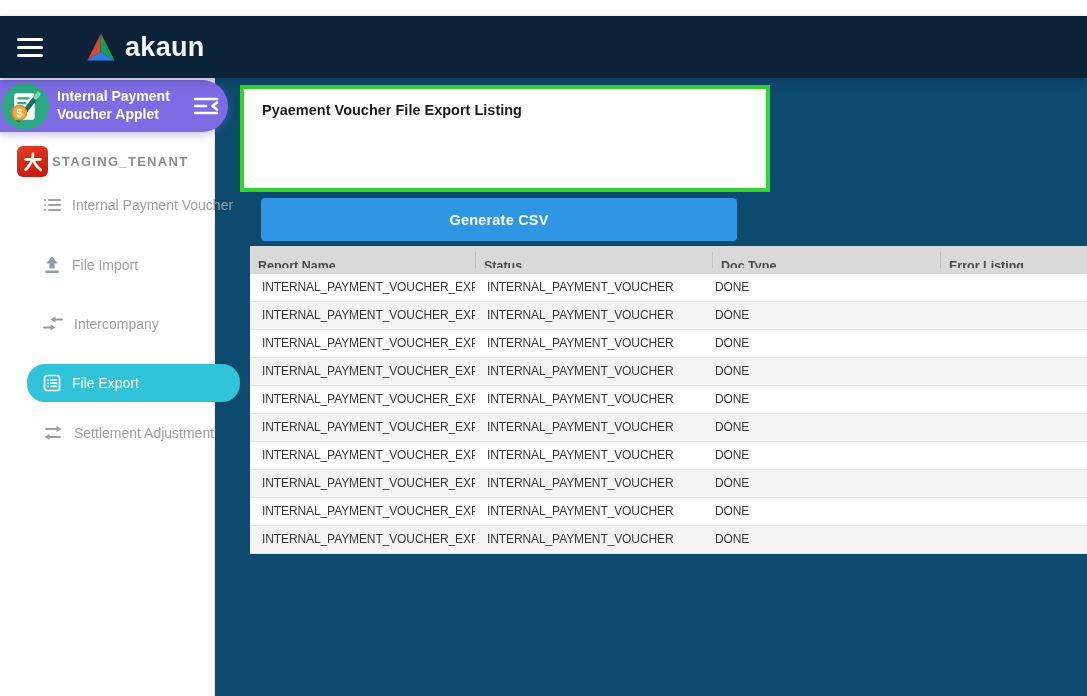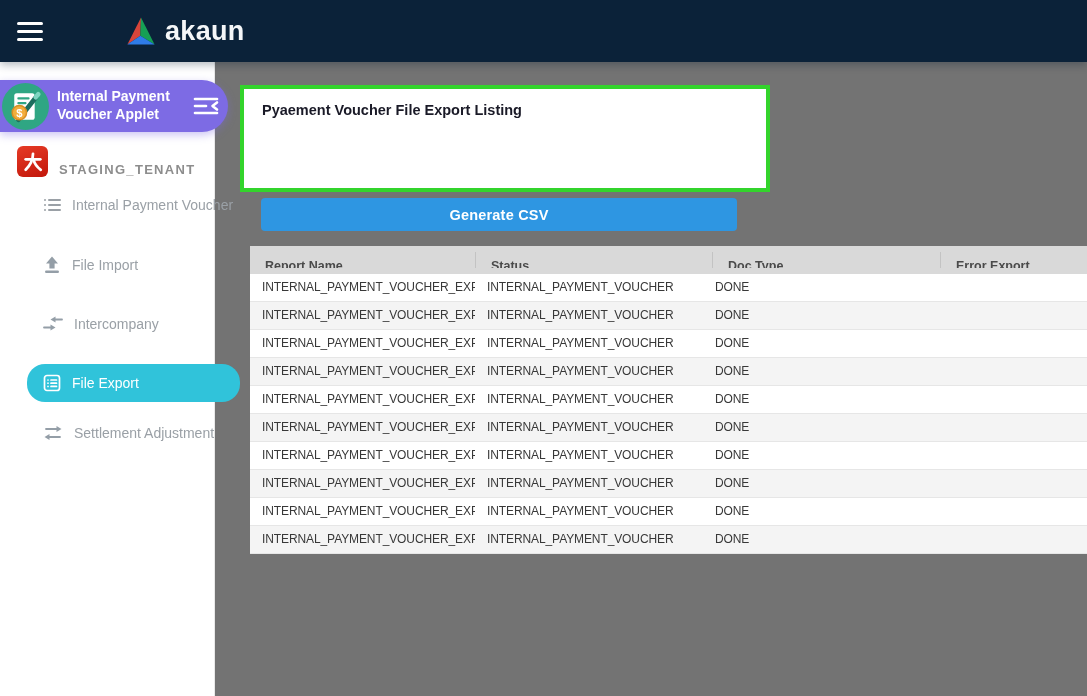--- a/index.html
+++ b/index.html
@@ -1,74 +1,74 @@
 <!DOCTYPE html>
 <html style="--navbar-bg: #0b2239; --applet-purple: #7d6be4; --applet-icon-teal: #2fa683; --active-item-cyan: #30c3da; --button-blue: #2e96e2; --highlight-green: #33d42c; --tenant-red: #c2170b; --table-header-bg: #d9d9d9;"><head>
 <meta charset="utf-8">
 <style>
   * { margin:0; padding:0; box-sizing:border-box; }
   body { background:#fff; font-family:"Liberation Sans", sans-serif; }
   .app { position:relative; width:1087px; height:696px; background:#fff; overflow:hidden; }
 
   
-  .navbar { position:absolute; left:0; top:0; width:1087px; height:62px;
+  .navbar { position:absolute; left:0; top:16px; width:1087px; height:62px;
     background:var(--navbar-bg,#0b2239); display:flex; align-items:center;
-    padding-left:17px; box-shadow:0 3px 8px rgba(10,31,51,.30); z-index:30;gap:40px; }
+    padding-left:17px; box-shadow:0 3px 8px rgba(10,31,51,.30); z-index:30; }
   .hamburger { width:26px; height:19px; display:flex; flex-direction:column; justify-content:space-between; cursor:pointer; }
   .hamburger span { display:block; height:3px; background:#fff; border-radius:2px; }
   .logo { display:flex; align-items:center; gap:7px; margin-left:41px; cursor:pointer; }
   .logo-text { color:#f4f6f8; font-size:27px; font-weight:700; letter-spacing:.3px; }
 
   
   .sidebar { position:absolute; left:0; top:62px; width:215px; bottom:0; background:#fff;
     border-right:1px solid #e9e9e9; z-index:10; }
   .applet-header { position:absolute; left:0; top:18px; width:228px; height:52px;
     background:var(--applet-purple,#7d6be4); border-radius:0 26px 26px 0;
     display:flex; align-items:center; z-index:12; box-shadow:0 3px 8px rgba(125,107,228,.40); cursor:pointer; }
   .applet-icon { width:47px; height:47px; border-radius:50%; flex:0 0 47px; margin-left:2px; }
   .applet-title { flex:1; color:#fff; font-size:14px; font-weight:700; line-height:1.28; padding:0 2px 0 8px; }
   .fold-icon { margin-right:9px; cursor:pointer; display:flex; }
 
-  .tenant-row { position:absolute; left:17px; top:84px; display:flex; align-items:flex-end; gap:11px; cursor:pointer; }
+  .tenant-row { position:absolute; left:17px; top:84px; display:flex; align-items:center; gap:4px; cursor:pointer; }
   .tenant-icon { width:31px; height:31px; border-radius:6px;
     background:linear-gradient(160deg,#e63a25,var(--tenant-red,#c2170b));
     display:flex; align-items:center; justify-content:center; }
   .tenant-label { font-size:13px; font-weight:700; color:#8d8d8d; letter-spacing:1.3px; }
 
   .menu { position:absolute; left:12px; top:124px; width:243px; }
   .menu-item { margin:0 15px 13px 15px; padding:9px 0 9px 15px; display:flex; align-items:center;
     gap:10px; border-radius:8px; cursor:pointer; }
   .menu-item .mi-icon { flex:0 0 20px; display:flex; }
   .menu-item .mi-label { font-size:14px; color:#9aa0a6; line-height:1.3; }
   .menu-item.gap-lg { margin-top:22px; }
   .menu-item.active { background:var(--active-item-cyan,#30c3da);border-radius:18px; }
   .menu-item.active .mi-label { color:#fff; font-weight:500; }
 
   
-  .main { position:absolute; left:215px; top:62px; right:0; bottom:0; background:#737373; }
+  .main { position:absolute; left:215px; top:62px; right:0; bottom:0; background:#0c4a6e; }
   .filter-panel { position:absolute; left:25px; top:23px; width:530px; height:107px;
     border:4px solid var(--highlight-green,#33d42c); background:#fff; padding:11px 13px 0; }
   .panel-title { font-size:14.5px; font-weight:700; color:#1a1a27; margin:2px 0 10px 5px; }
   .date-row { display:flex; gap:14px; }
   .date-field { width:231px; height:44px; border:1px solid #d9d9d9; border-radius:6px;
     display:flex; align-items:center; padding:0 12px; cursor:pointer; background:#fff; }
   .date-field input { flex:1; border:none; outline:none; font-size:14px; color:#444;
     font-family:"Liberation Sans", sans-serif; background:transparent; }
   .date-field input::placeholder { color:#9b9b9b; }
   .cal-icon { flex:0 0 18px; display:flex; cursor:pointer; }
 
-  .generate-btn { position:absolute; left:46px; top:136px; width:476px; height:33px;
+  .generate-btn { position:absolute; left:46px; top:136px; width:476px; height:43px;
     background:var(--button-blue,#2e96e2); border:none; border-radius:4px; color:#fff;
     font-size:14.5px; font-weight:700; font-family:"Liberation Sans", sans-serif;
     cursor:pointer; letter-spacing:.2px; }
 
   
   .table { position:absolute; left:35px; top:184px; right:0; }
   .thead { display:flex; height:28px; background:var(--table-header-bg,#d9d9d9); align-items:center; }
-  .th { font-size:12.5px; font-weight:700; color:#4a4a4a; padding-left:15px; height:16px;
+  .th { font-size:12.5px; font-weight:700; color:#4a4a4a; padding-left:8px; height:16px;
     line-height:28px; white-space:nowrap; overflow:hidden; }
   .th + .th { border-left:1px solid #c3c3c3; }
   .trow { display:flex; height:28px; border-bottom:1px solid #e6e6e6; background:#fff; cursor:pointer; }
   .trow:nth-child(even) { background:#f4f4f4; }
   .td { font-size:12px; color:#383838; padding-left:12px; line-height:27px;
     white-space:nowrap; overflow:hidden; letter-spacing:-.1px; }
   .c1 { width:225px; flex:0 0 225px; }
   .c2 { width:228px; flex:0 0 228px; }
   .c3 { width:237px; flex:0 0 237px; }
   .c4 { flex:1; }
@@ -207,21 +207,21 @@
       <div class="panel-title">Pyaement Voucher File Export Listing</div>
     </div>
 
     <button class="generate-btn">Generate CSV</button>
 
     <div class="table">
       <div class="thead">
         <div class="th c1">Report Name</div>
         <div class="th c3">Status</div>
         <div class="th c2">Doc Type</div>
-        <div class="th c4">Error Export</div>
+        <div class="th c4">Error Listing</div>
       </div>
       <div id="table-body">
   <div class="trow">
     <div class="td c1">INTERNAL_PAYMENT_VOUCHER_EXPO...</div>
     <div class="td c2">INTERNAL_PAYMENT_VOUCHER</div>
     <div class="td c3">DONE</div>
     <div class="td c4"></div>
   </div>
 
   <div class="trow">

